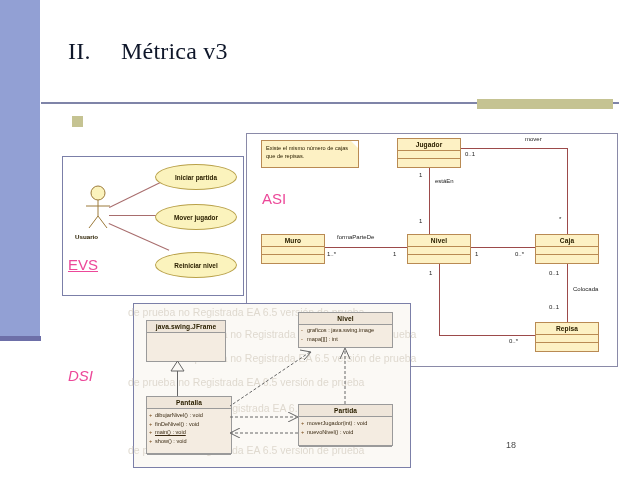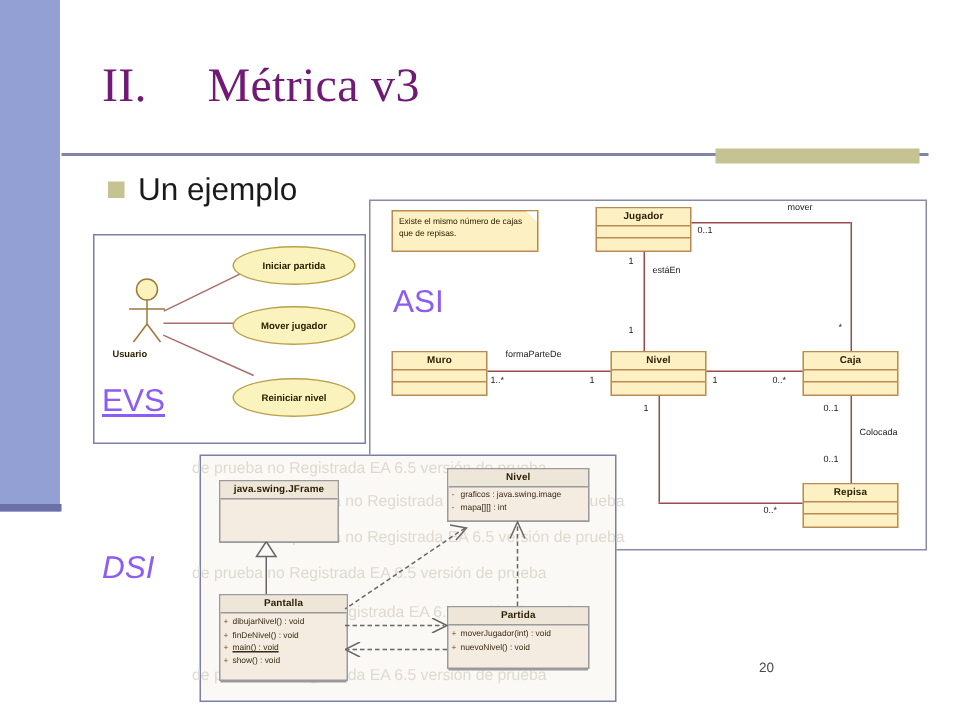--- a/index.html
+++ b/index.html
@@ -13,21 +13,21 @@
     position:absolute;left:0;top:0;width:40px;height:341px;
     background:#92a0d4;
   }
   #left-band-foot{
     position:absolute;left:0;top:336px;width:41px;height:5px;
     background:#6d6fa8;
   }
   #title{
     position:absolute;left:68px;top:38px;
     font-family:"Liberation Serif", serif;
-    font-size:32px;color:#701a75;letter-spacing:.2px;
+    font-size:24px;color:#0f172a;letter-spacing:.2px;
     white-space:pre;
   }
   #title-rule{
     position:absolute;left:41px;top:102px;width:578px;height:2px;
     background:#7f84a8;
   }
   #title-block{
     position:absolute;left:477px;top:99px;width:136px;height:10px;
     background:#c5c392;
   }
@@ -54,21 +54,21 @@
   }
   .uml-class .compart{
     border-bottom:1px solid #b98a53;min-height:5px;padding:1px 2px;
   }
   .uml-class .compart:last-child{border-bottom:none;}
   .line{position:absolute;background:#9c4a4a;}
   .line.h{height:1px;}
   .line.v{width:1px;}
   .mult{position:absolute;font-size:6px;color:#222;white-space:nowrap;}
   .assoc-label{position:absolute;font-size:6px;color:#222;white-space:nowrap;}
-  .bigtag{position:absolute;font-size:21px;color:#8b5cf6;font-family:"Liberation Sans",sans-serif;}
+  .bigtag{position:absolute;font-size:15px;color:#ec4899;font-family:"Liberation Sans",sans-serif;}
 
   
   #evs{left:62px;top:156px;width:182px;height:140px;border:1px solid #7b7fa8;}
   .usecase{
     position:absolute;border:1px solid #b9a14a;background:#fbf3bd;
     border-radius:50%;display:flex;align-items:center;justify-content:center;
     font-size:6.4px;font-weight:bold;color:#2b2000;text-align:center;
   }
   .actor-label{position:absolute;font-size:6.2px;font-weight:bold;color:#2b2000;}
   .ucline{position:absolute;height:1px;background:#a86d6d;transform-origin:0 0;}
@@ -105,24 +105,23 @@
 
 <div id="left-band"></div>
 <div id="left-band-foot"></div>
 
 <div id="title">II.  Métrica v3</div>
 <div id="title-rule"></div>
 <div id="title-block"></div>
 
 <div id="bullet-row">
   <span id="bullet-marker"></span>
-  <span id="bullet-text">Un ejemplo</span>
-</div>
-
-<div id="slide-number">20</div>
+</div>
+
+<div id="slide-number">18</div>
 
 <div class="diagram" id="evs">
 
   <svg style="position:absolute;left:18px;top:28px;" width="34" height="46">
     <circle cx="17" cy="8" r="7" fill="#fbf3bd" stroke="#9c7a3a" stroke-width="1"></circle>
     <line x1="17" y1="15" x2="17" y2="31" stroke="#9c7a3a" stroke-width="1"></line>
     <line x1="5" y1="21" x2="29" y2="21" stroke="#9c7a3a" stroke-width="1"></line>
     <line x1="17" y1="31" x2="8" y2="43" stroke="#9c7a3a" stroke-width="1"></line>
     <line x1="17" y1="31" x2="26" y2="43" stroke="#9c7a3a" stroke-width="1"></line>
   </svg>

